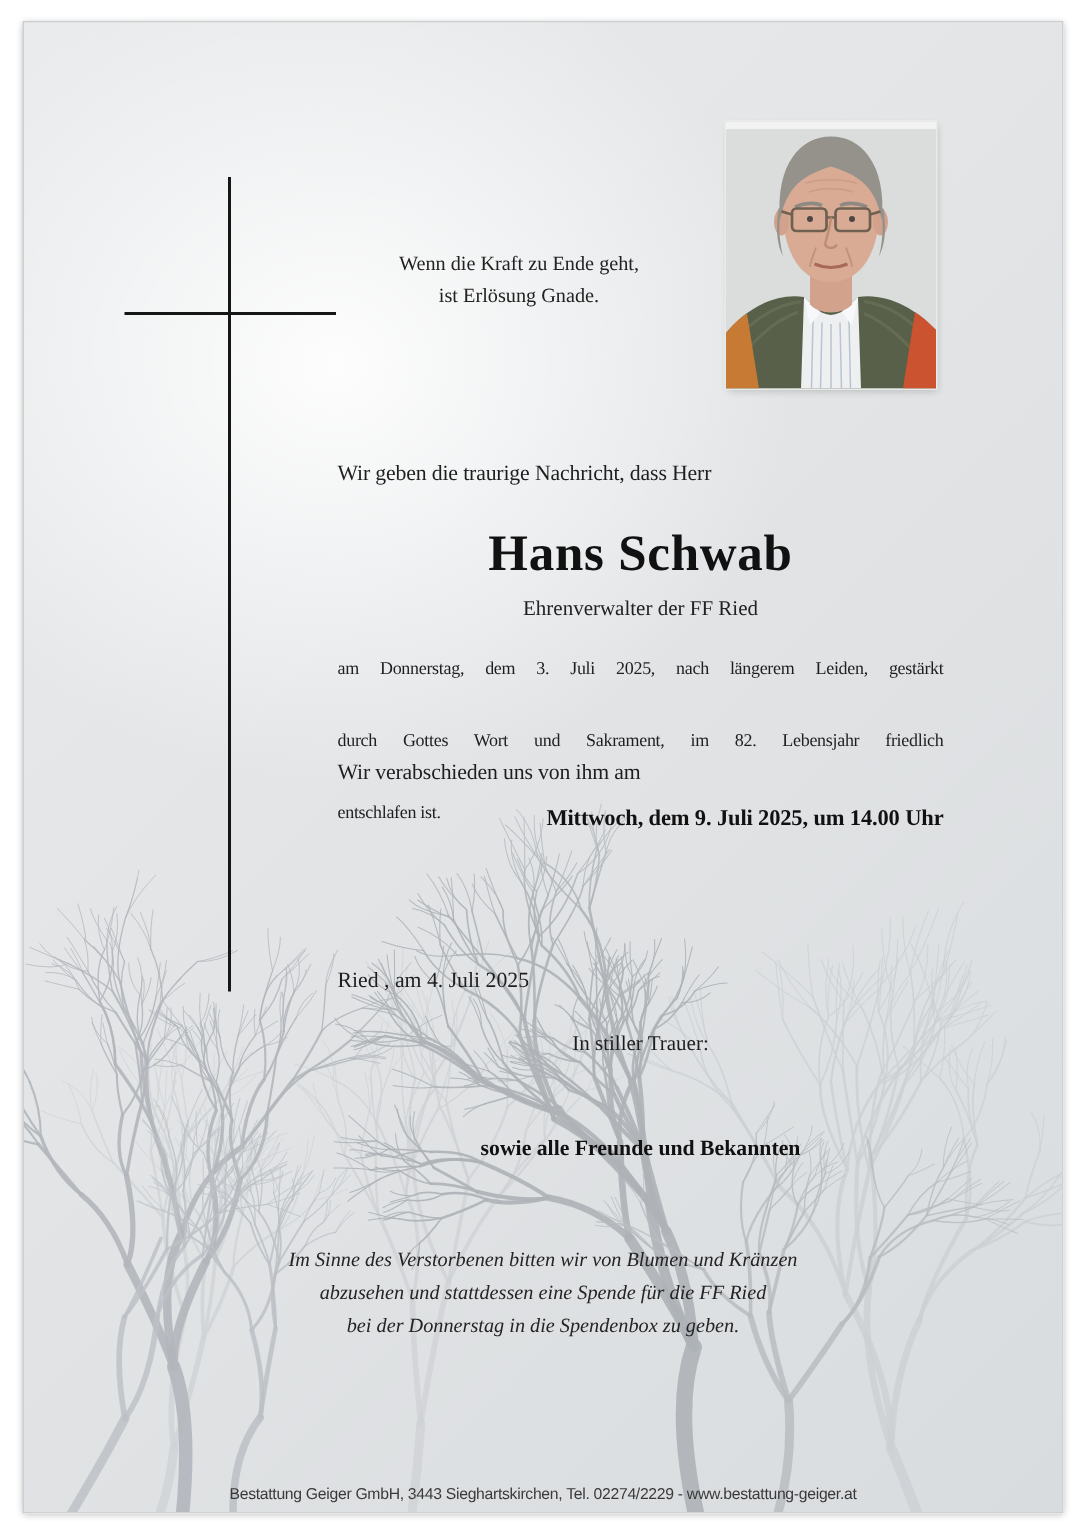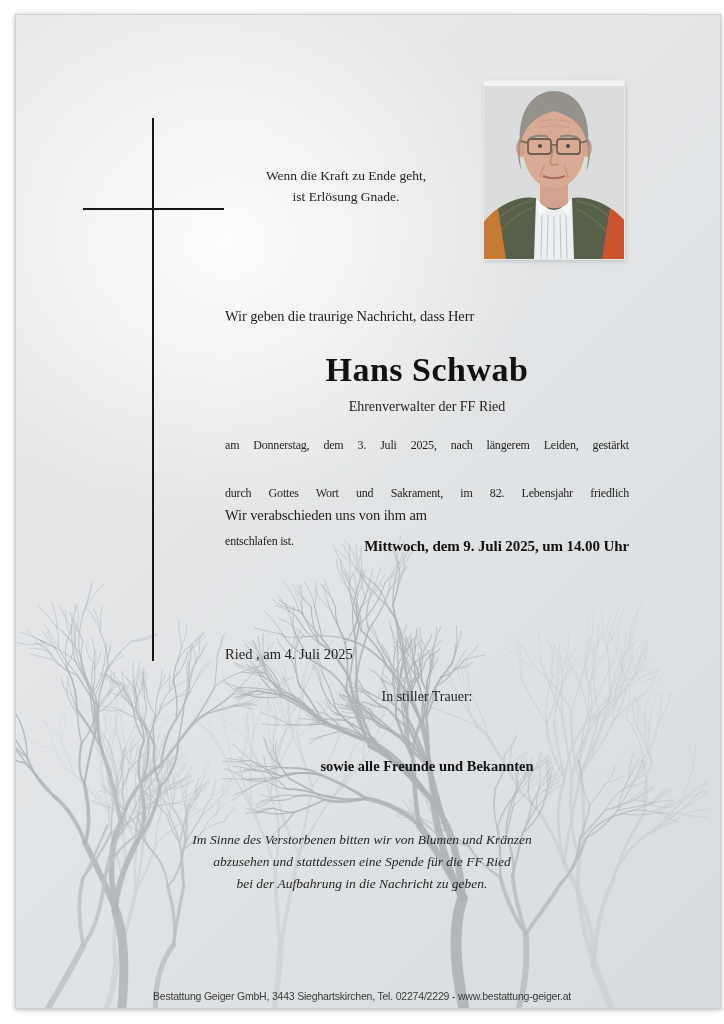--- a/index.html
+++ b/index.html
@@ -7,21 +7,20 @@
     width:724px;height:1024px;position:relative;background:#ffffff;
     font-family:"Liberation Serif", serif;color:#1e1e1e;
   }
   .card{
     position:absolute;left:15px;top:14px;width:692px;height:993px;overflow:hidden;
     background:
       radial-gradient(ellipse 430px 390px at 30% 23%, rgba(255,255,255,.92), rgba(255,255,255,0) 72%),
       linear-gradient(135deg,#e9ebec 0%,#e3e5e7 40%,#d9dcde 100%);
     box-shadow:0 1px 5px rgba(0,0,0,.28);
     border:1px solid #cdd0d2;
-    padding-left:12px;
   }
   .trees{
     position:absolute;left:0;bottom:0;width:692px;height:640px;
     -webkit-mask-image:linear-gradient(to top,#000 62%,transparent 97%);
     mask-image:linear-gradient(to top,#000 62%,transparent 97%);
   }
   .cross{position:absolute;left:0;top:0;}
   .cross-v{position:absolute;left:136px;top:103px;width:2.4px;height:543px;background:#161616;}
   .cross-h{position:absolute;left:67px;top:193px;width:141px;height:2.4px;background:#161616;}
   .photo{
@@ -1536,17 +1535,17 @@
 
 
   <div class="txt dateline">Ried , am 4. Juli 2025</div>
 
   <div class="txt mourn-head">In stiller Trauer:</div>
   <div class="txt mourners2">sowie alle Freunde und Bekannten</div>
 
   <div class="txt donation">
     <span>Im Sinne des Verstorbenen bitten wir von Blumen und Kränzen</span><br>
     <span>abzusehen und stattdessen eine Spende für die FF Ried</span><br>
-    <span>bei der Aufbahrung in die Nachricht zu geben.</span>
+    <span>bei der Donnerstag in die Spendenbox zu geben.</span>
   </div>
 
   <div class="txt footer">Bestattung Geiger GmbH, 3443 Sieghartskirchen, Tel. 02274/2229 - www.bestattung-geiger.at</div>
 </div>
 
 </body></html>

